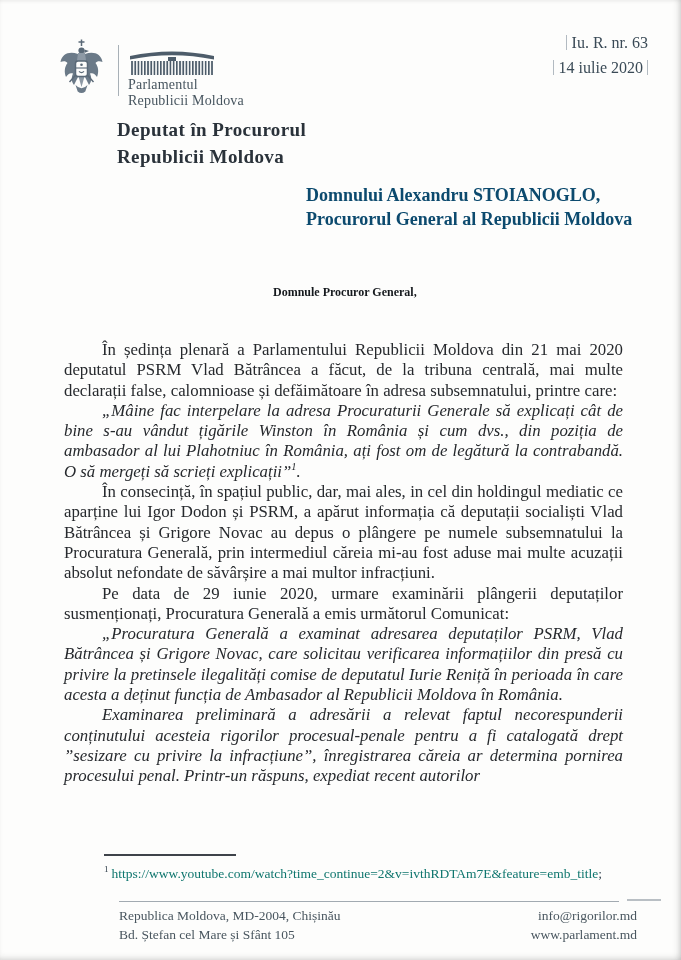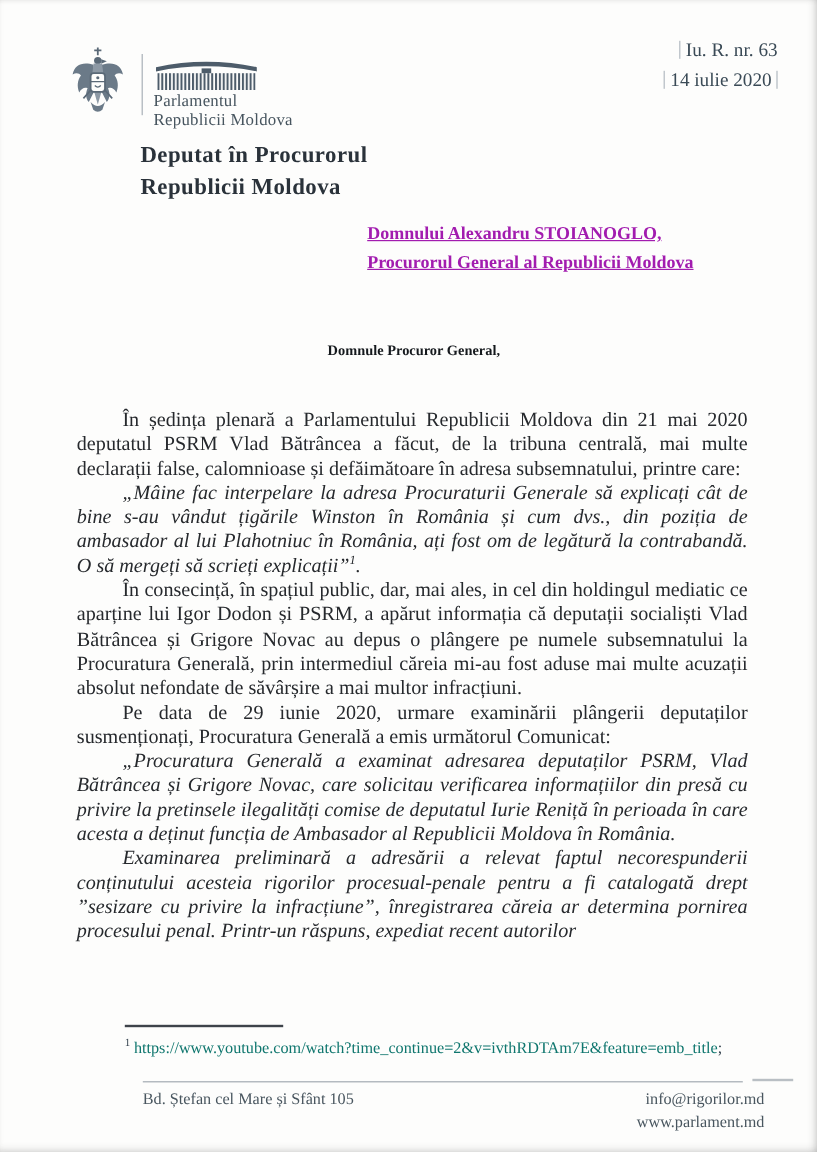--- a/index.html
+++ b/index.html
@@ -39,21 +39,21 @@
 
   .doc-title {
     position:absolute; left:117px; top:116px;
     font-size:19px; font-weight:bold; line-height:27px;
     color:#2a323a; letter-spacing:.4px;
   }
 
   
   .recipient {
     position:absolute; left:306px; top:183px;
-    font-size:15px; font-weight:bold; line-height:24px; color:#a21caf;text-decoration:underline;
+    font-size:18px; font-weight:bold; line-height:24px; color:#0c4a6e;
   }
   .salutation {
     position:absolute; left:273px; top:285px;
     font-size:12px; font-weight:bold; color:#15191d;
   }
 
   
   .body-text {
     position:absolute; left:64px; top:340px; width:559px;
     font-size:16.8px; line-height:20.3px; text-align:justify;
@@ -151,20 +151,21 @@
 
   <div class="footnote-rule"></div>
   <div class="footnote">
     <sup>1</sup><a class="footnote-link">https://www.youtube.com/watch?time_continue=2&amp;v=ivthRDTAm7E&amp;feature=emb_title</a><span>;</span>
   </div>
 
   <div class="footer-rule"></div>
   <div class="footer-rule2"></div>
   <div class="page-footer">
     <div class="footer-left">
+      <div>Republica Moldova, MD-2004, Chișinău</div>
       <div>Bd. Ștefan cel Mare și Sfânt 105</div>
     </div>
     <div class="footer-right">
       <div>info@rigorilor.md</div>
       <div>www.parlament.md</div>
     </div>
   </div>
 
 </div>
 

